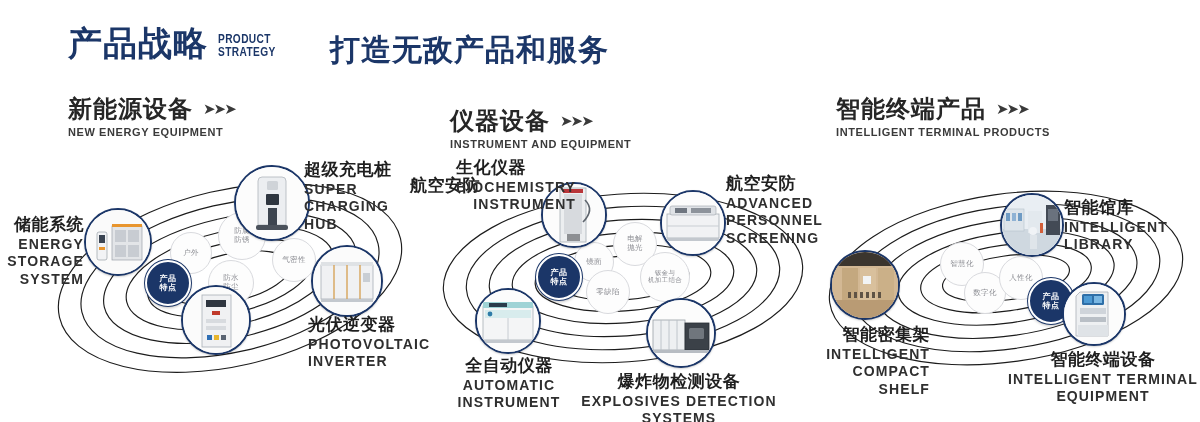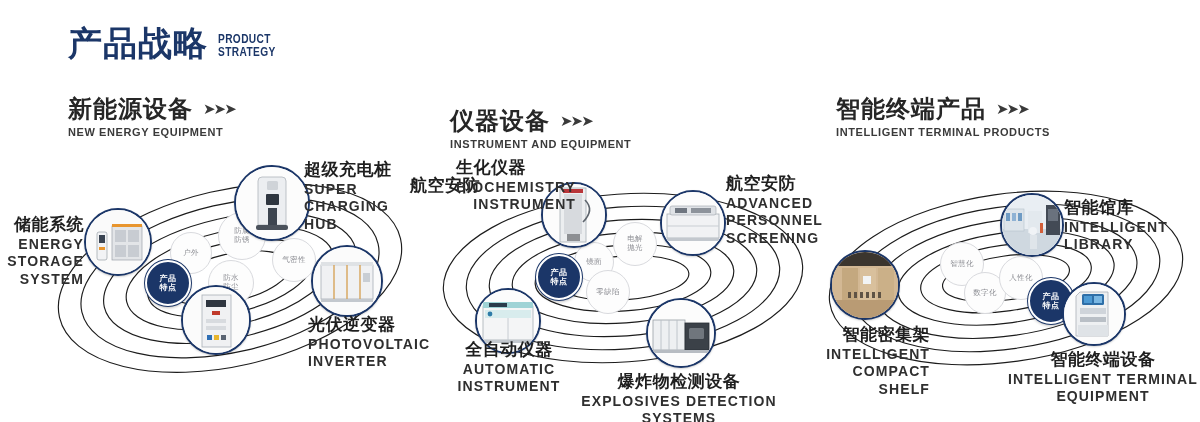--- a/index.html
+++ b/index.html
@@ -96,20 +96,21 @@
 
 <div id="stage">
 
   <div class="hdr">
     <div class="hdr-cn">产品战略</div>
     <div class="hdr-en">
       <span>PRODUCT</span>
       <span>STRATEGY</span>
     </div>
   </div>
+  <div class="hdr-slogan">打造无敌产品和服务</div>
 
   <div class="sect" style="left:68px;top:96px;">
     <div class="sect-cn">
       <span>新能源设备</span>
       <span class="chev">➤➤➤</span>
     </div>
     <div class="sect-en">NEW ENERGY EQUIPMENT</div>
   </div>
 
   <div class="sect" style="left:450px;top:96px;margin-top:12px;">
@@ -237,20 +238,24 @@
       </g>
     </svg>
 
     <div class="feat" style="left:146px;top:82px;width:38px;height:38px;">
       <span>镜面</span>
     </div>
     <div class="feat" style="left:185px;top:62px;width:42px;height:42px;">
       <span style="white-space:pre-line">电解
 抛光</span>
     </div>
+    <div class="feat" style="left:212px;top:92px;width:48px;height:48px;">
+      <span style="white-space:pre-line;font-size:6.5px">钣金与
+机加工结合</span>
+    </div>
     <div class="feat" style="left:158px;top:110px;width:42px;height:42px;">
       <span>零缺陷</span>
     </div>
     <div class="core" style="left:108px;top:94px;width:42px;height:42px;">
       <span><span>产品</span><br><span>特点</span></span>
     </div>
 
     <div class="lbl" style="left:-18px;top:16px;">
       <div class="cn">航空安防</div>
     </div>
@@ -293,21 +298,21 @@
         <rect x="0" y="0" width="62" height="62" fill="#fcfcfc"></rect>
         <rect x="6" y="16" width="50" height="34" fill="#f4f5f6" stroke="#a9afb6" stroke-width=".8"></rect>
         <rect x="6" y="12" width="50" height="6" fill="#9fd3d6"></rect>
         <rect x="12" y="13" width="18" height="4" fill="#2b3c4c"></rect>
         <rect x="8" y="20" width="46" height="8" fill="#d8eced"></rect>
         <line x1="31" y1="28" x2="31" y2="50" stroke="#c2c8ce" stroke-width=".9"></line>
         <rect x="6" y="50" width="50" height="3" fill="#c3c8ce"></rect>
         <circle cx="13" cy="24" r="2.4" fill="#2e7ca8"></circle>
       </svg>
     </div>
-    <div class="lbl c" style="left:-12px;top:180px;width:186px;">
+    <div class="lbl c" style="left:-12px;top:196px;width:186px;">
       <div class="cn">全自动仪器</div>
       <div class="en" style="white-space:pre-line">AUTOMATIC INSTRUMENT</div>
     </div>
 
     <div class="node" style="left:218px;top:138px;width:66px;height:66px;">
       <svg class="ph" viewBox="0 0 66 66">
         <rect x="0" y="0" width="66" height="66" fill="#fcfcfc"></rect>
         <rect x="5" y="20" width="32" height="30" fill="#eef0f2" stroke="#9aa0a7" stroke-width=".8"></rect>
         <line x1="13" y1="20" x2="13" y2="50" stroke="#b9bfc6" stroke-width=".9"></line>
         <line x1="21" y1="20" x2="21" y2="50" stroke="#b9bfc6" stroke-width=".9"></line>

